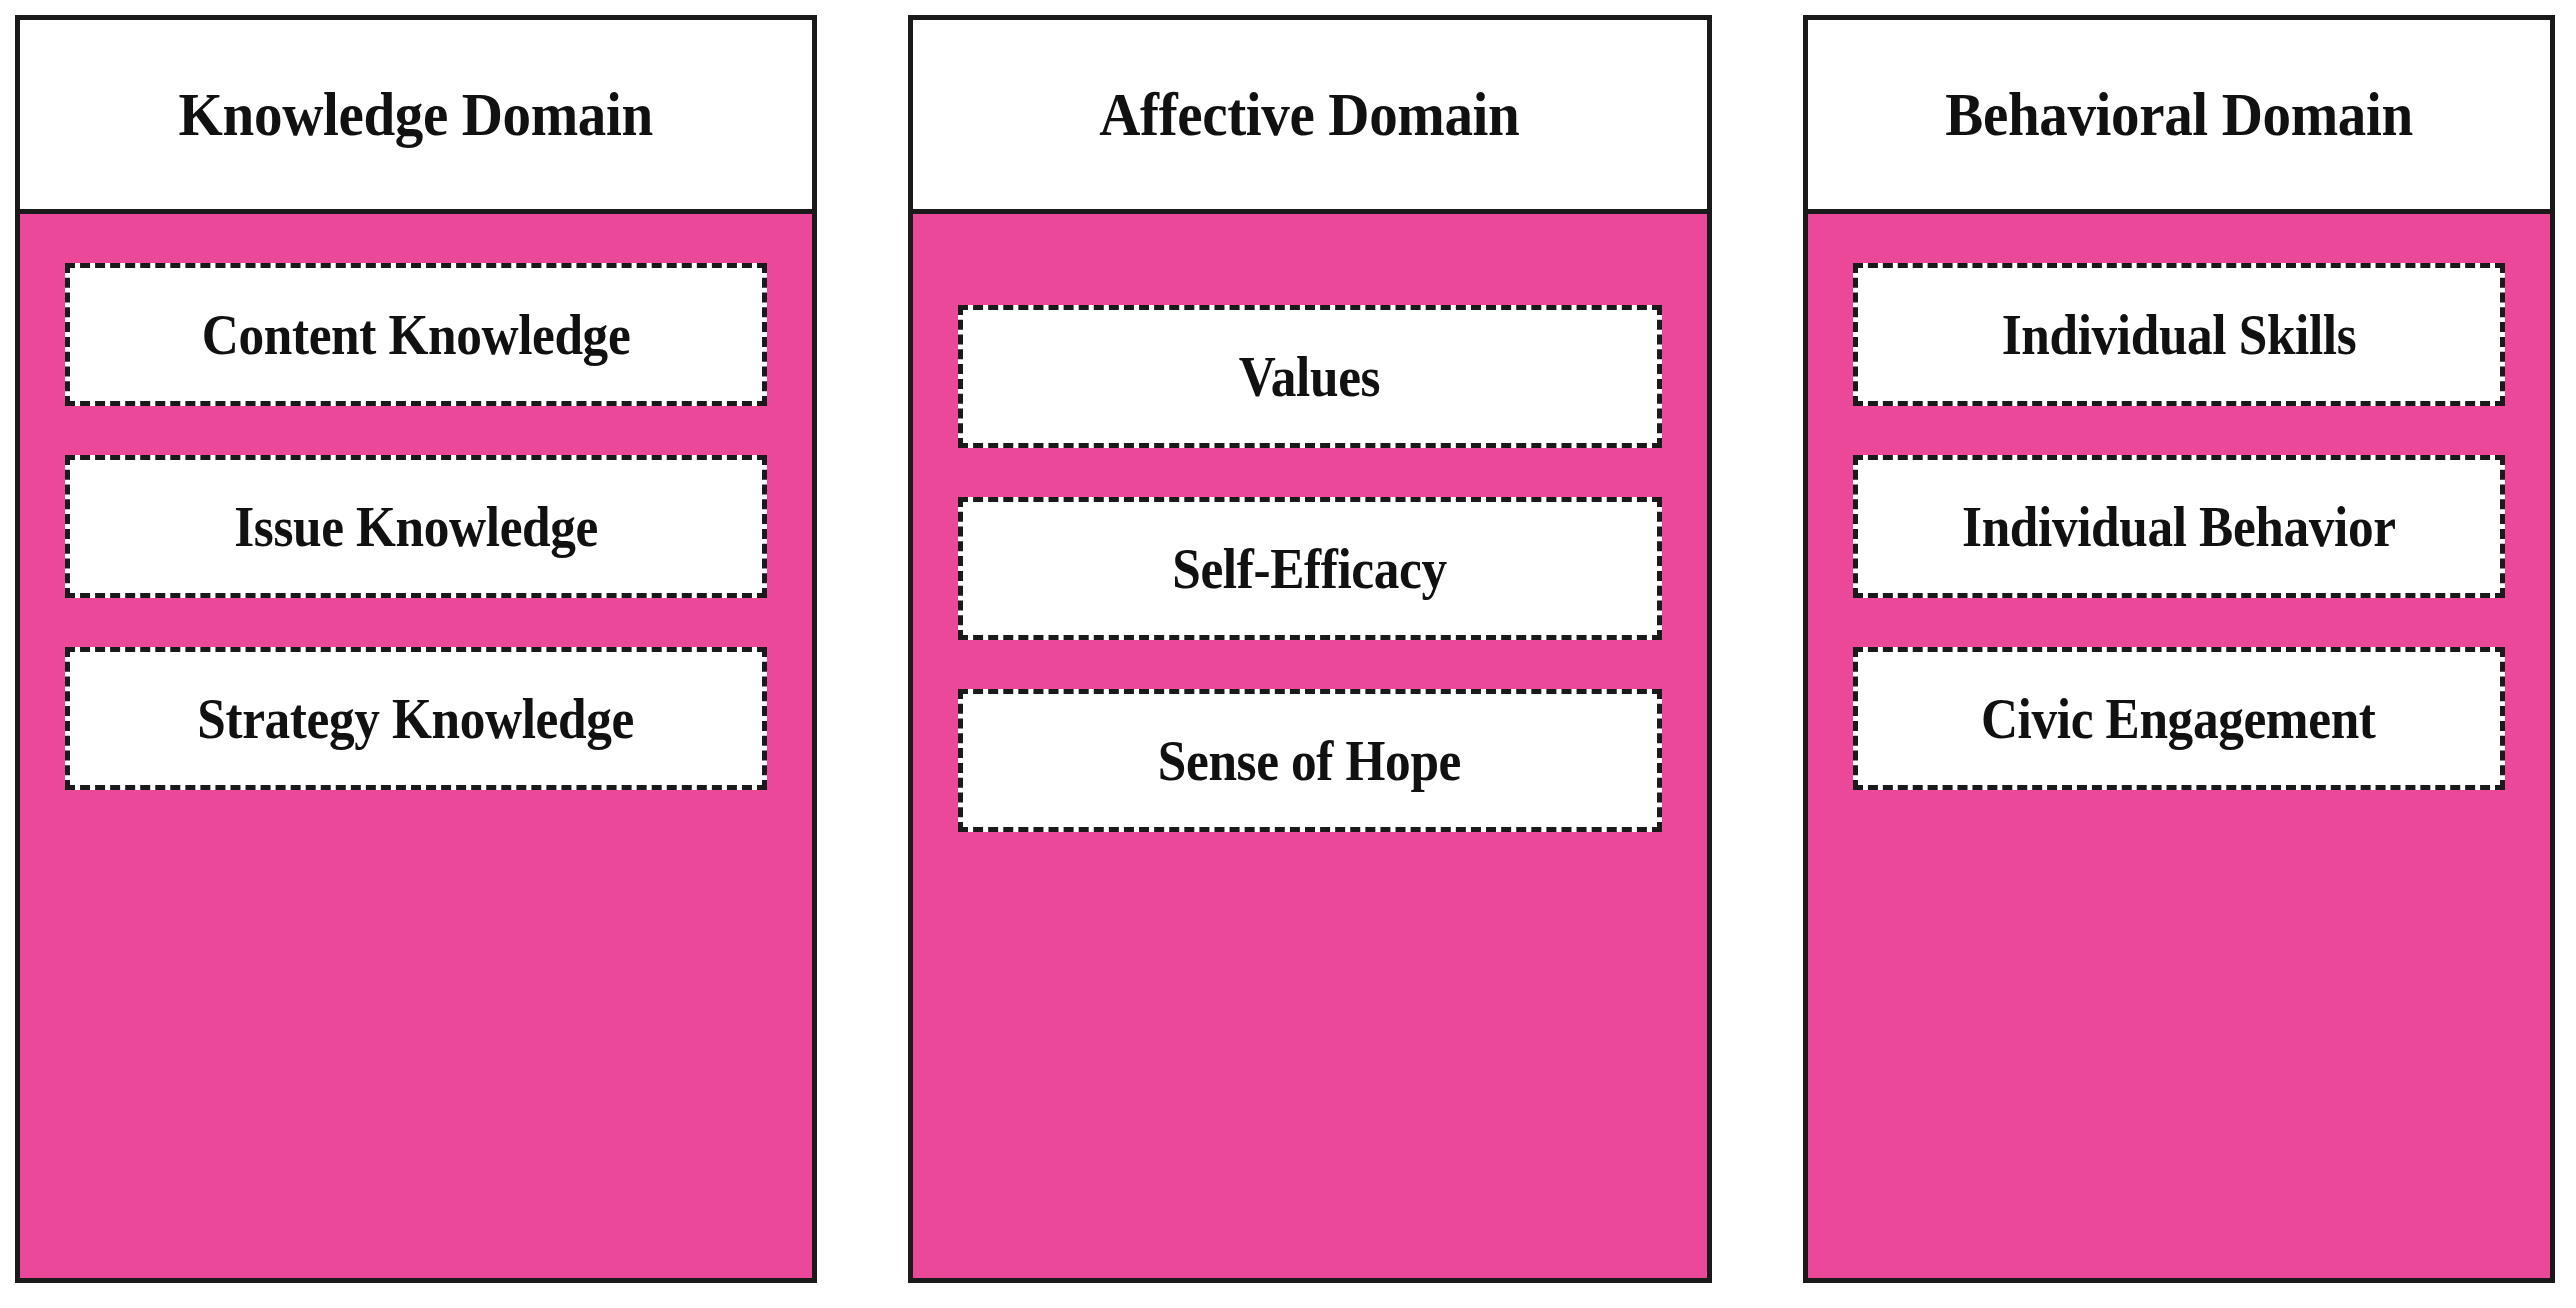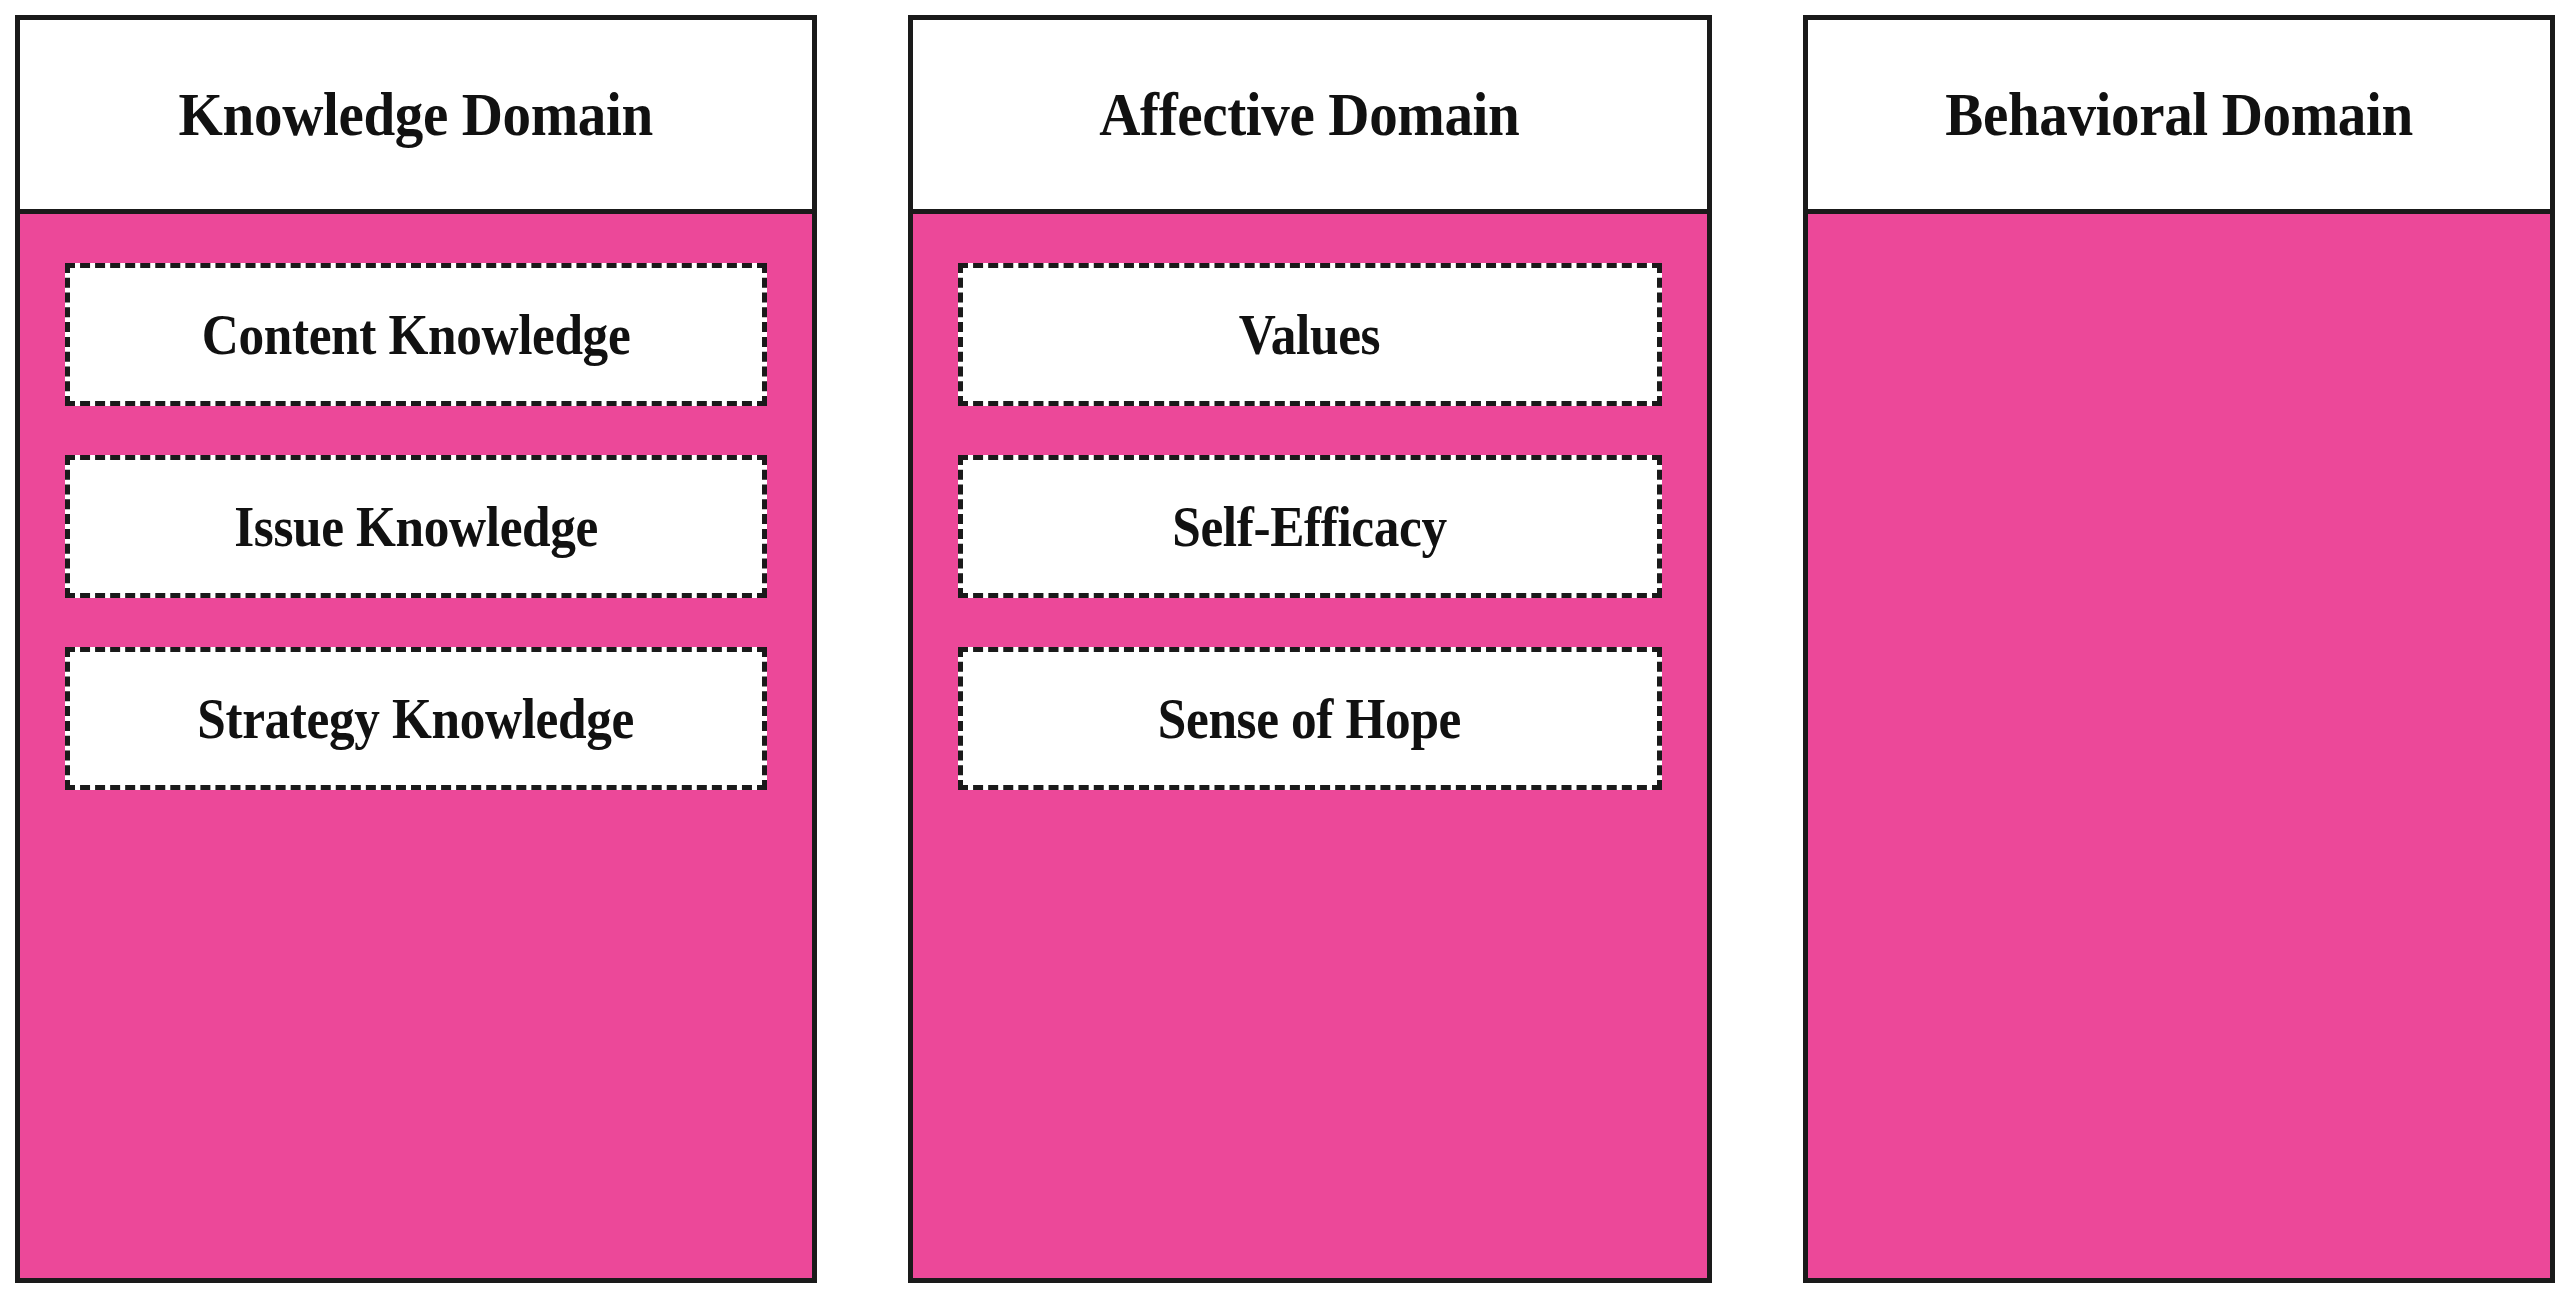--- a/index.html
+++ b/index.html
@@ -37,21 +37,21 @@
   .domain-panel {
     box-sizing: border-box;
     background: #ec4899;
     border: 5.7px solid #1a1a1a;
     display: flex;
     flex-direction: column;
     position: relative;
   }
 
   .panel-knowledge { width: 802px; }
-  .panel-affective { width: 804px; }
+  .panel-affective { width: 804px; gap: 42px; }
   .panel-behavioral { width: 752px; }
 
   .panel-header {
     box-sizing: border-box;
     height: 194px;
     flex: 0 0 194px;
     border-bottom: 5.7px solid #1a1a1a;
     display: flex;
     align-items: center;
     justify-content: center;
@@ -147,17 +147,28 @@
         <div class="component-box">
           <span class="component-label">Sense of Hope</span>
         </div>
       </div>
     </section>
 
     <section class="domain-panel panel-behavioral">
       <header class="panel-header">
         <div class="panel-title">Behavioral Domain</div>
       </header>
+      <div class="panel-body">
+        <div class="component-box">
+          <span class="component-label">Individual Skills</span>
+        </div>
+        <div class="component-box">
+          <span class="component-label">Individual Behavior</span>
+        </div>
+        <div class="component-box">
+          <span class="component-label">Civic Engagement</span>
+        </div>
+      </div>
     </section>
 
   </div>
 </div>
 
 
 </body></html>

